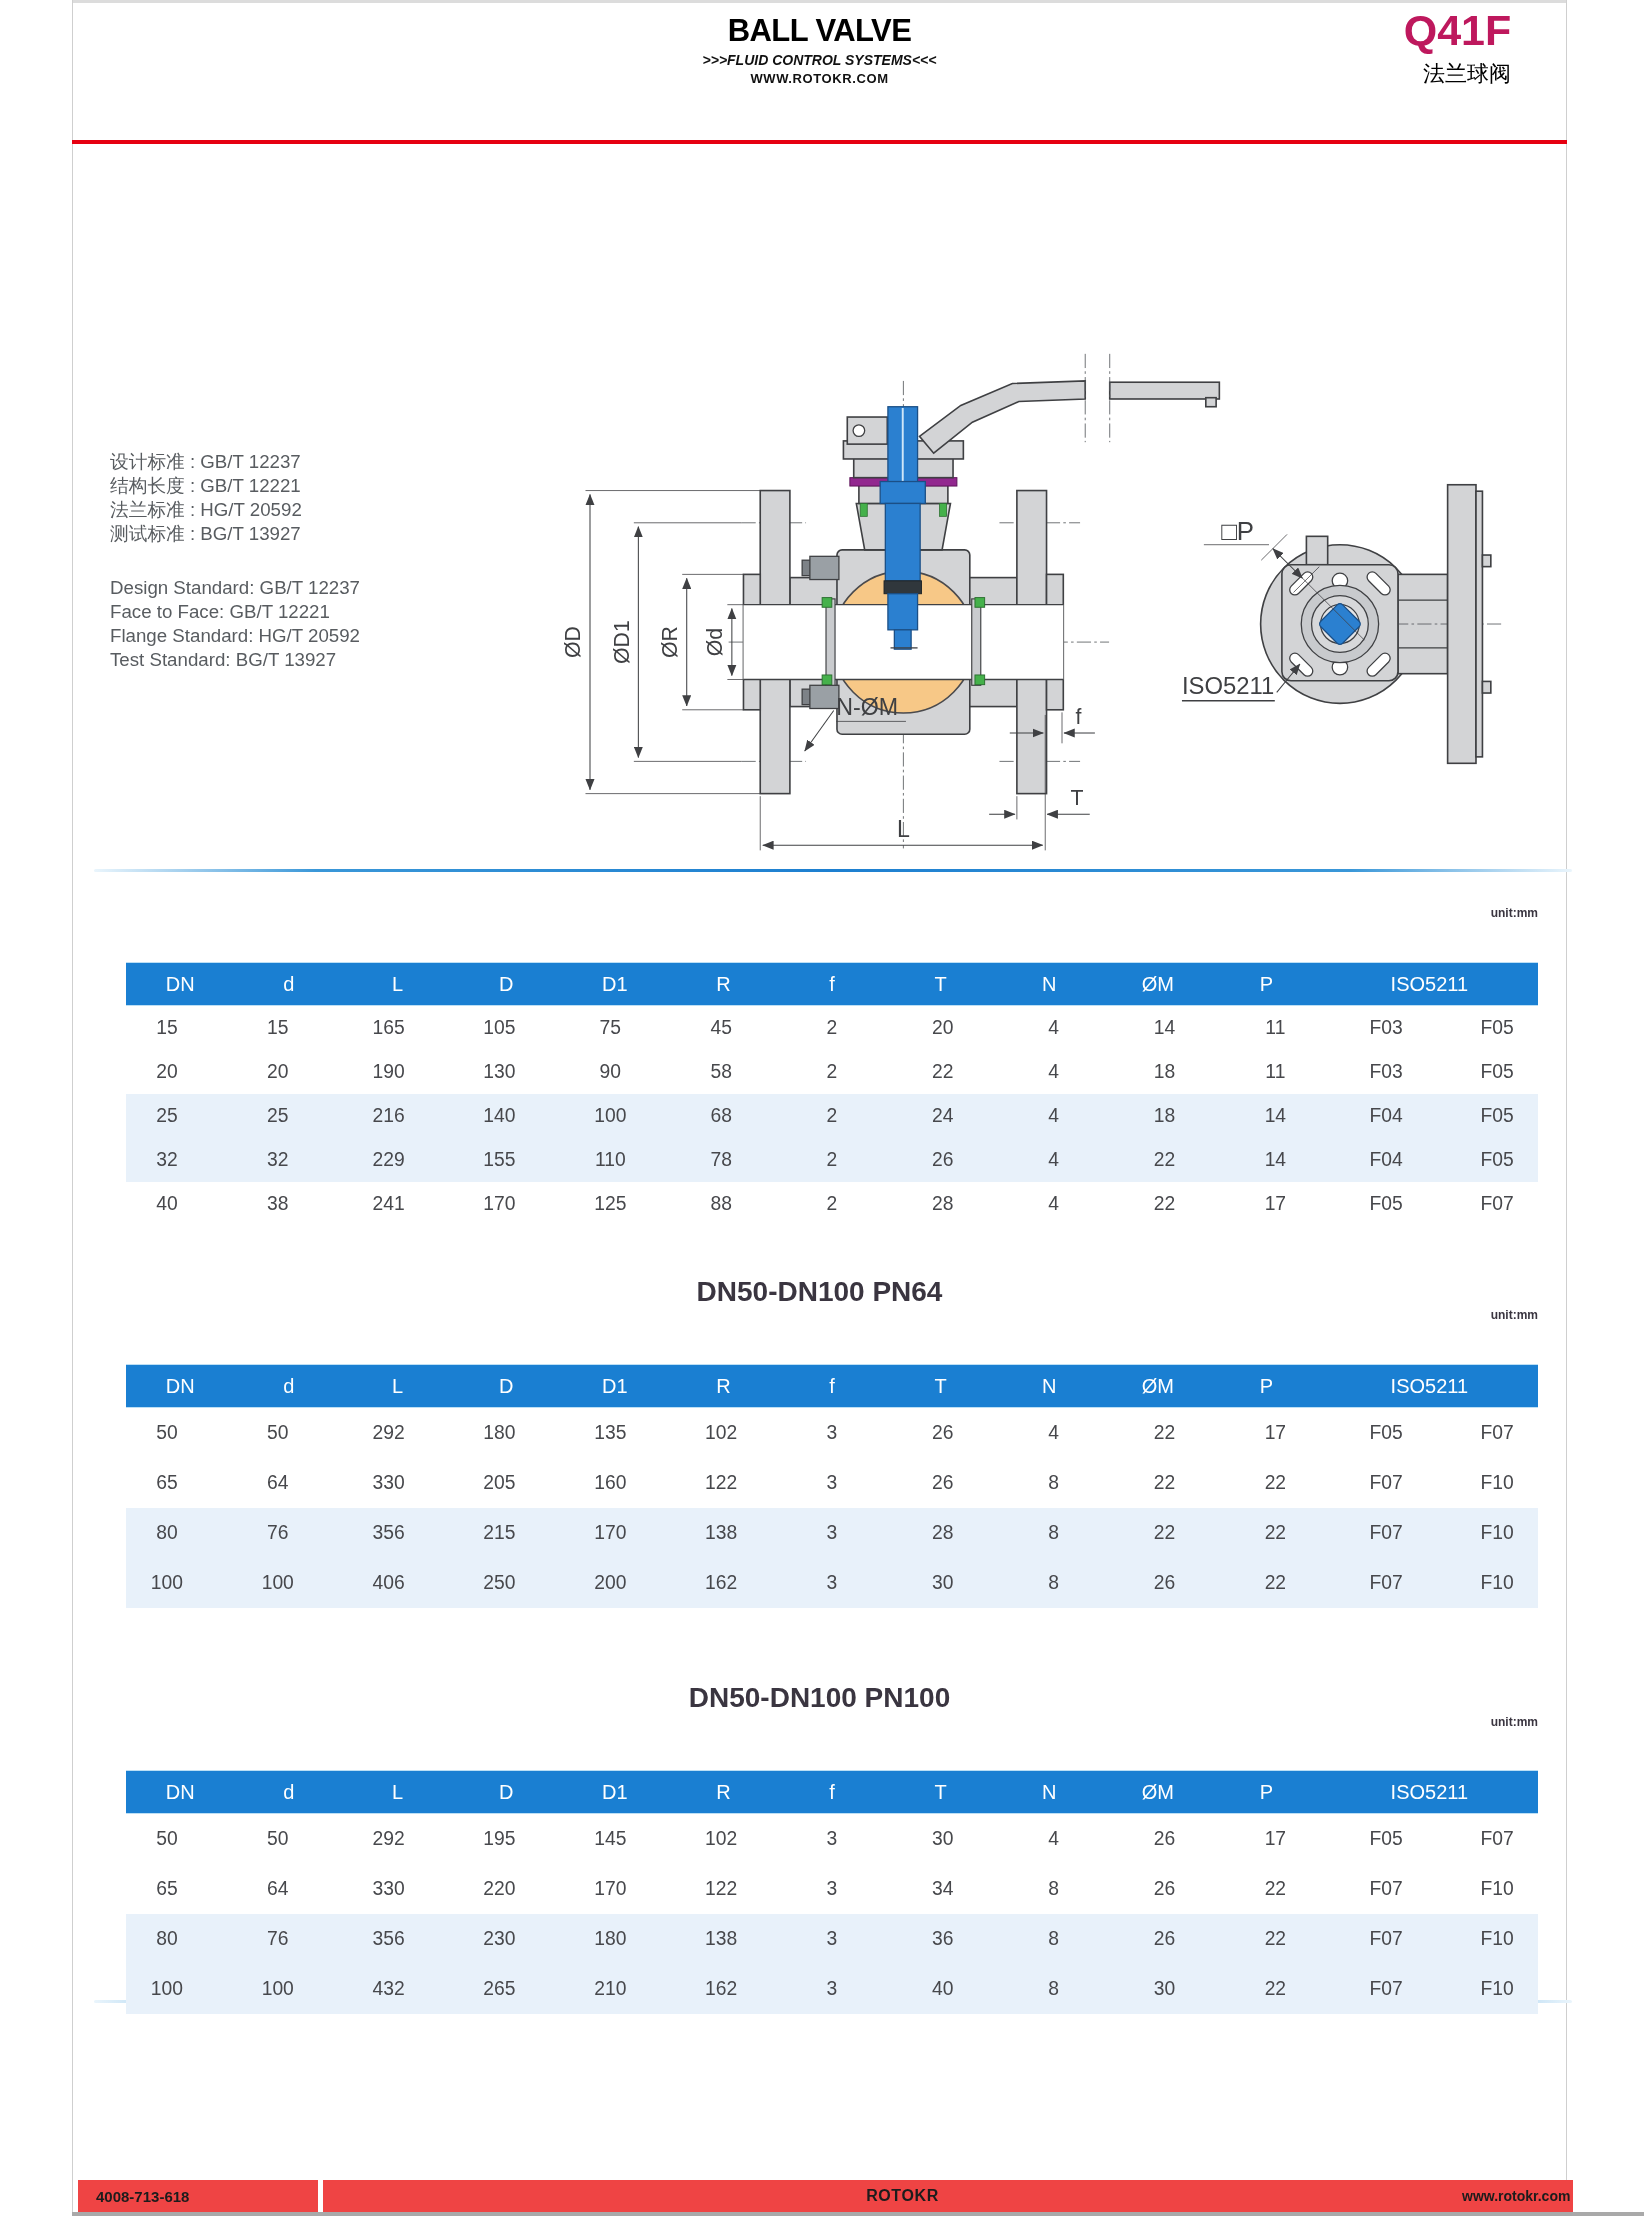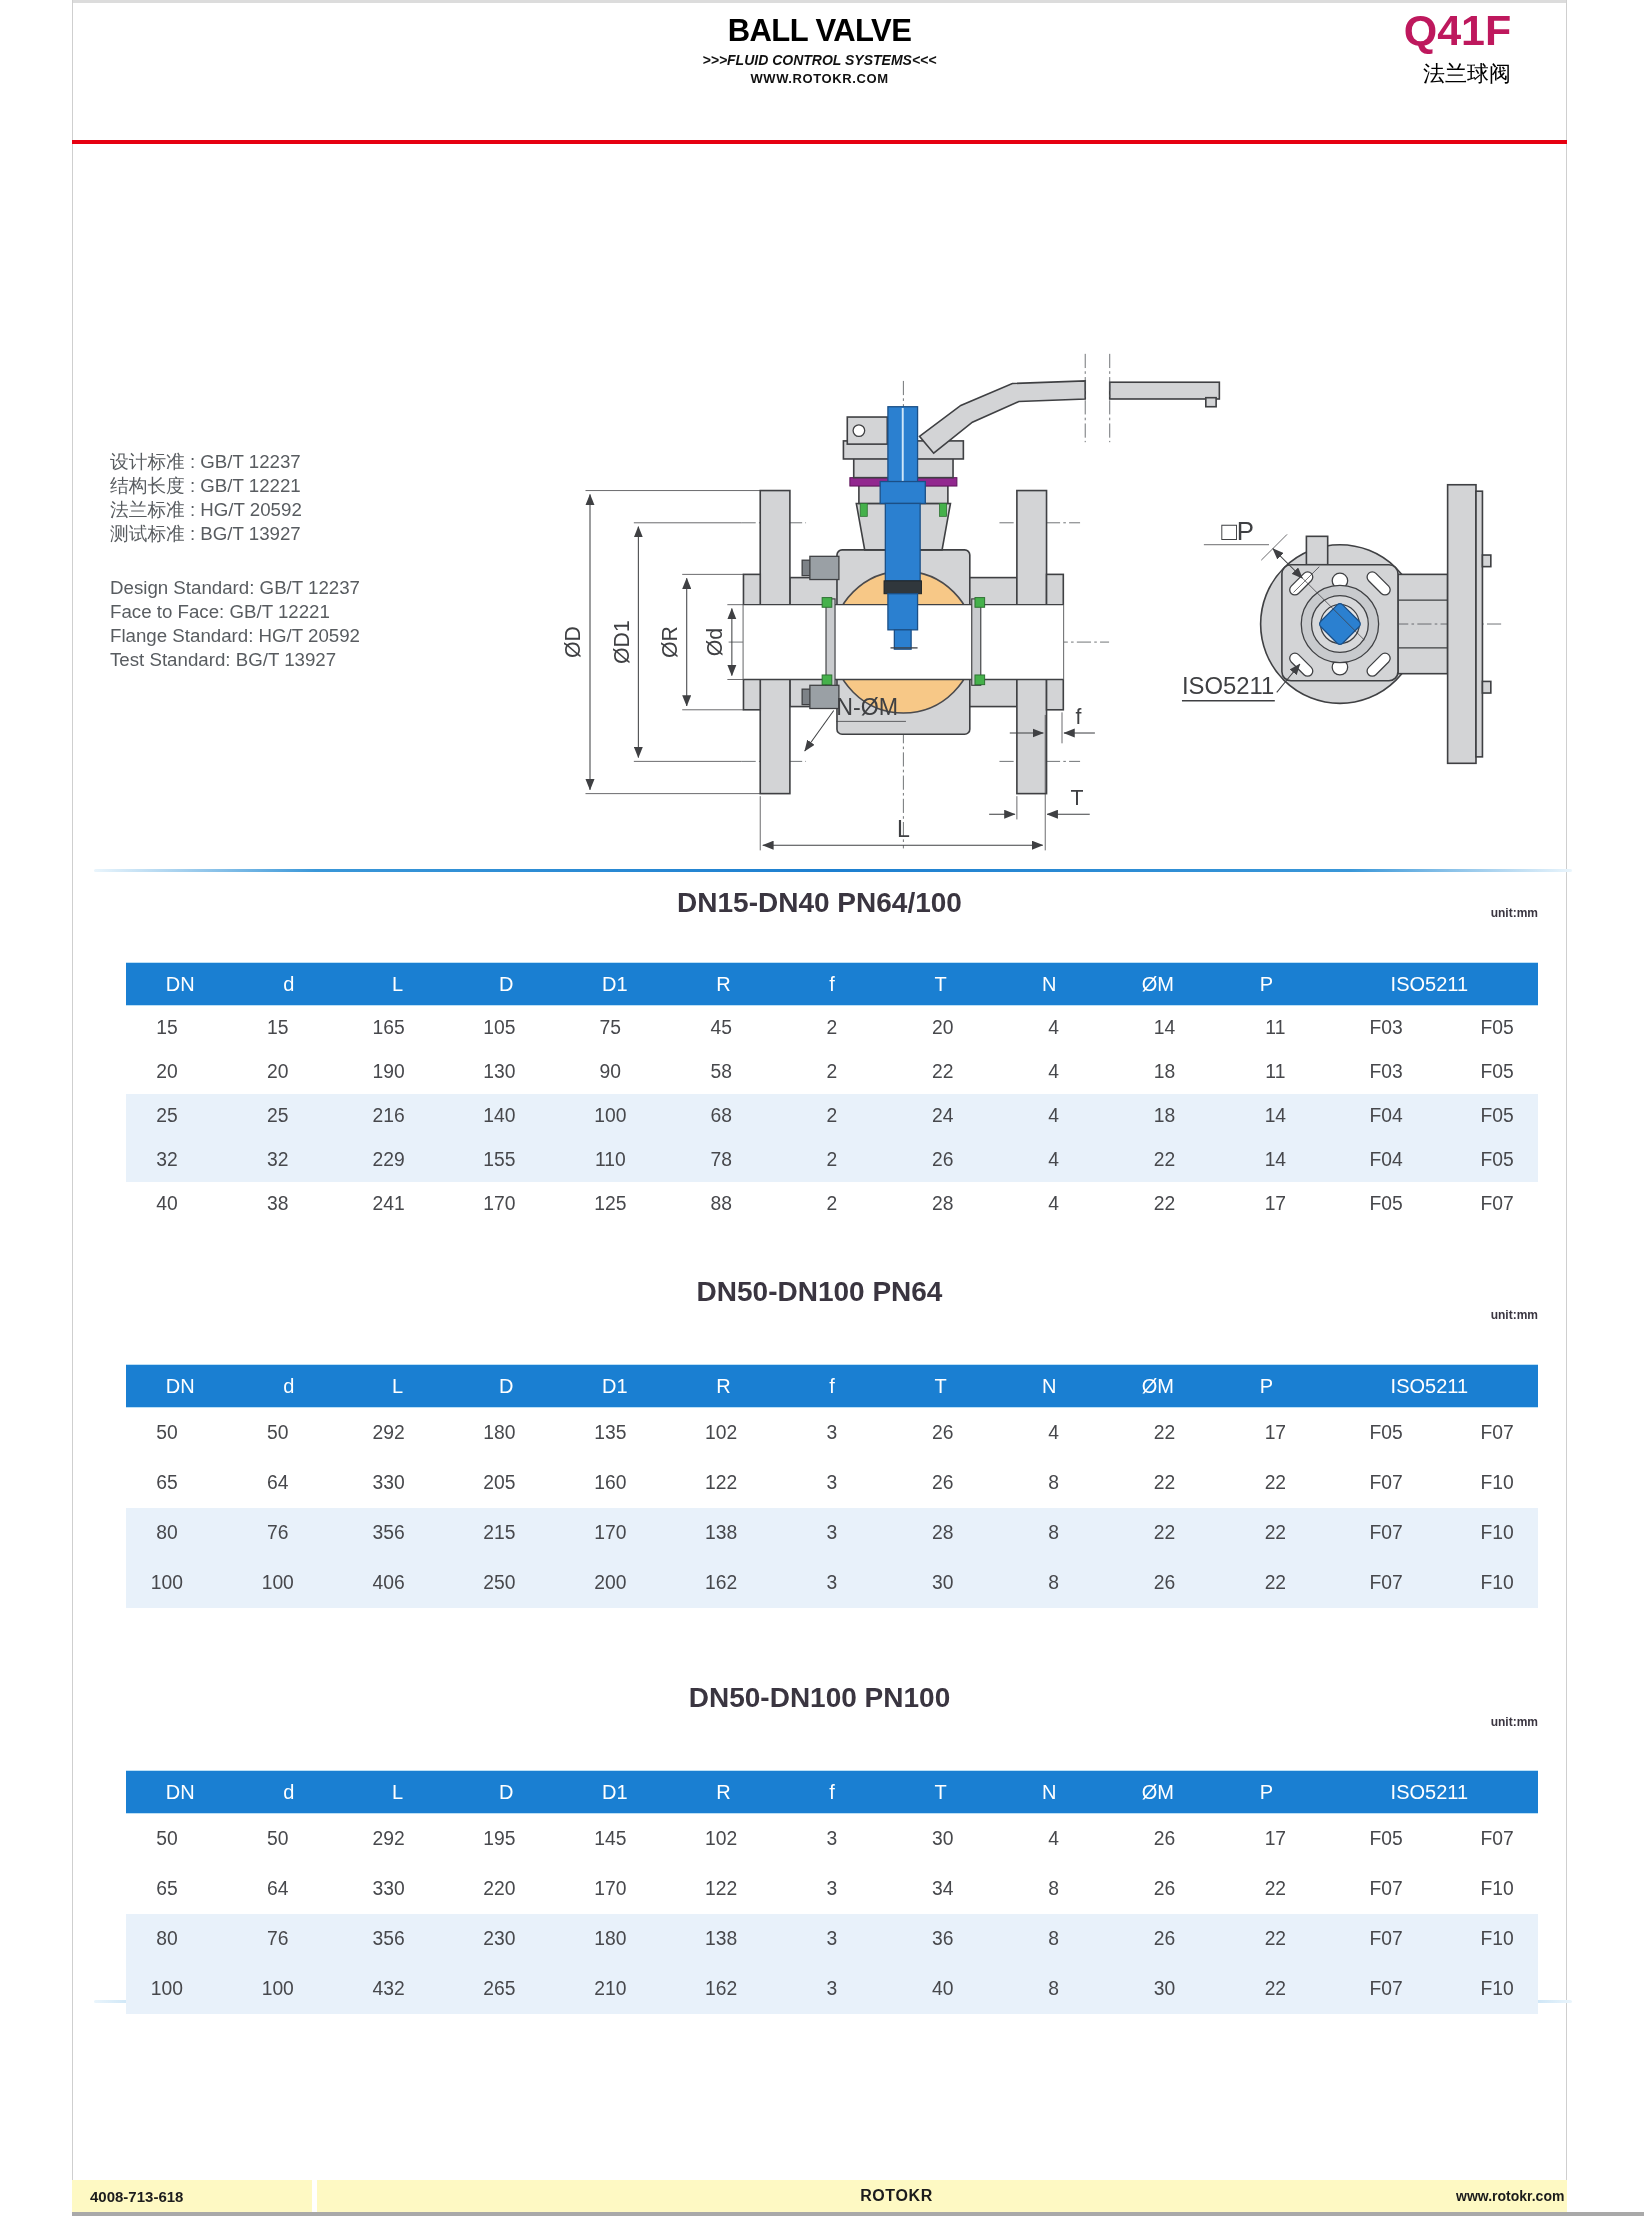--- a/index.html
+++ b/index.html
@@ -38,22 +38,22 @@
   .thead { display:flex; align-items:center; height:44px; box-sizing:border-box;
            background:#1a7fd2; border-top:1.9px solid #bcdff5; border-bottom:1.9px solid #bcdff5;
            color:#ffffff; font-size:20px; }
   .trow  { display:flex; align-items:center; font-size:19.3px; color:#47484c;gap:29px; }
   .tbl[data-table="0"] .trow { height:44px; }
   .tbl[data-table="1"] .trow, .tbl[data-table="2"] .trow { height:50px; }
   .trow.shaded { background:#e8f1fa; }
   .cell { flex:1; text-align:center; }
   .cell.span2 { flex:2; }
 
-  .foot { position:absolute; top:2180px; height:32px; background:#fef9c3; color:#1c1c1c;
-          display:flex; align-items:center; box-sizing:border-box; }
+  .foot { position:absolute; top:2180px; height:32px; background:#ef4444; color:#1c1c1c;
+          display:flex; align-items:center; box-sizing:border-box;margin-left:6px; }
   .foot.f-left  { left:72px;  width:240px;  padding-left:18px; font-size:15px; font-weight:700; }
   .foot.f-mid   { left:317px;  width:1159px; justify-content:center; font-size:16px; font-weight:700; letter-spacing:0.6px; }
   .foot.f-right { left:1359px; width:208px;  justify-content:flex-end; padding-right:2.6px; font-size:14px; font-weight:700; }
 
   
   .drawing { position:absolute; left:548px; top:310px; width:1019px; height:561px; }
   .fillg  { fill:#d3d4d6; stroke:#3f4043; stroke-width:2.5; }
   .fillg2 { fill:#c8cacd; stroke:#3f4043; stroke-width:2; }
   .ln     { stroke:#3f4043; stroke-width:2; fill:none; }
   .dim    { stroke:#3f4043; stroke-width:1.6; fill:none; }
@@ -237,21 +237,20 @@
         <text class="dlab" x="983" y="596" style="font-size:37px;">ISO5211</text>
         <path class="ln" d="M983,606 H1127" stroke-width="2"></path>
         <path class="dim" d="M1130,593 L1166,549" marker-end="url(#arr)"></path>
       </g>
     </g>
   </svg>
 
   <div class="divider" style="top:869px;"></div>
   <div class="divider" style="top:2000px;"></div>
 
-  <div class="tbl-title" style="top:887px;">DN15-DN40 PN64/100</div>
   <div class="tbl-unit" style="top:906px;">unit:mm</div>
   <div class="tbl" style="top:934px;" data-table="0">
       <div class="thead">
         <div class="cell">DN</div>
         <div class="cell">d</div>
         <div class="cell">L</div>
         <div class="cell">D</div>
         <div class="cell">D1</div>
         <div class="cell">R</div>
         <div class="cell">f</div>

